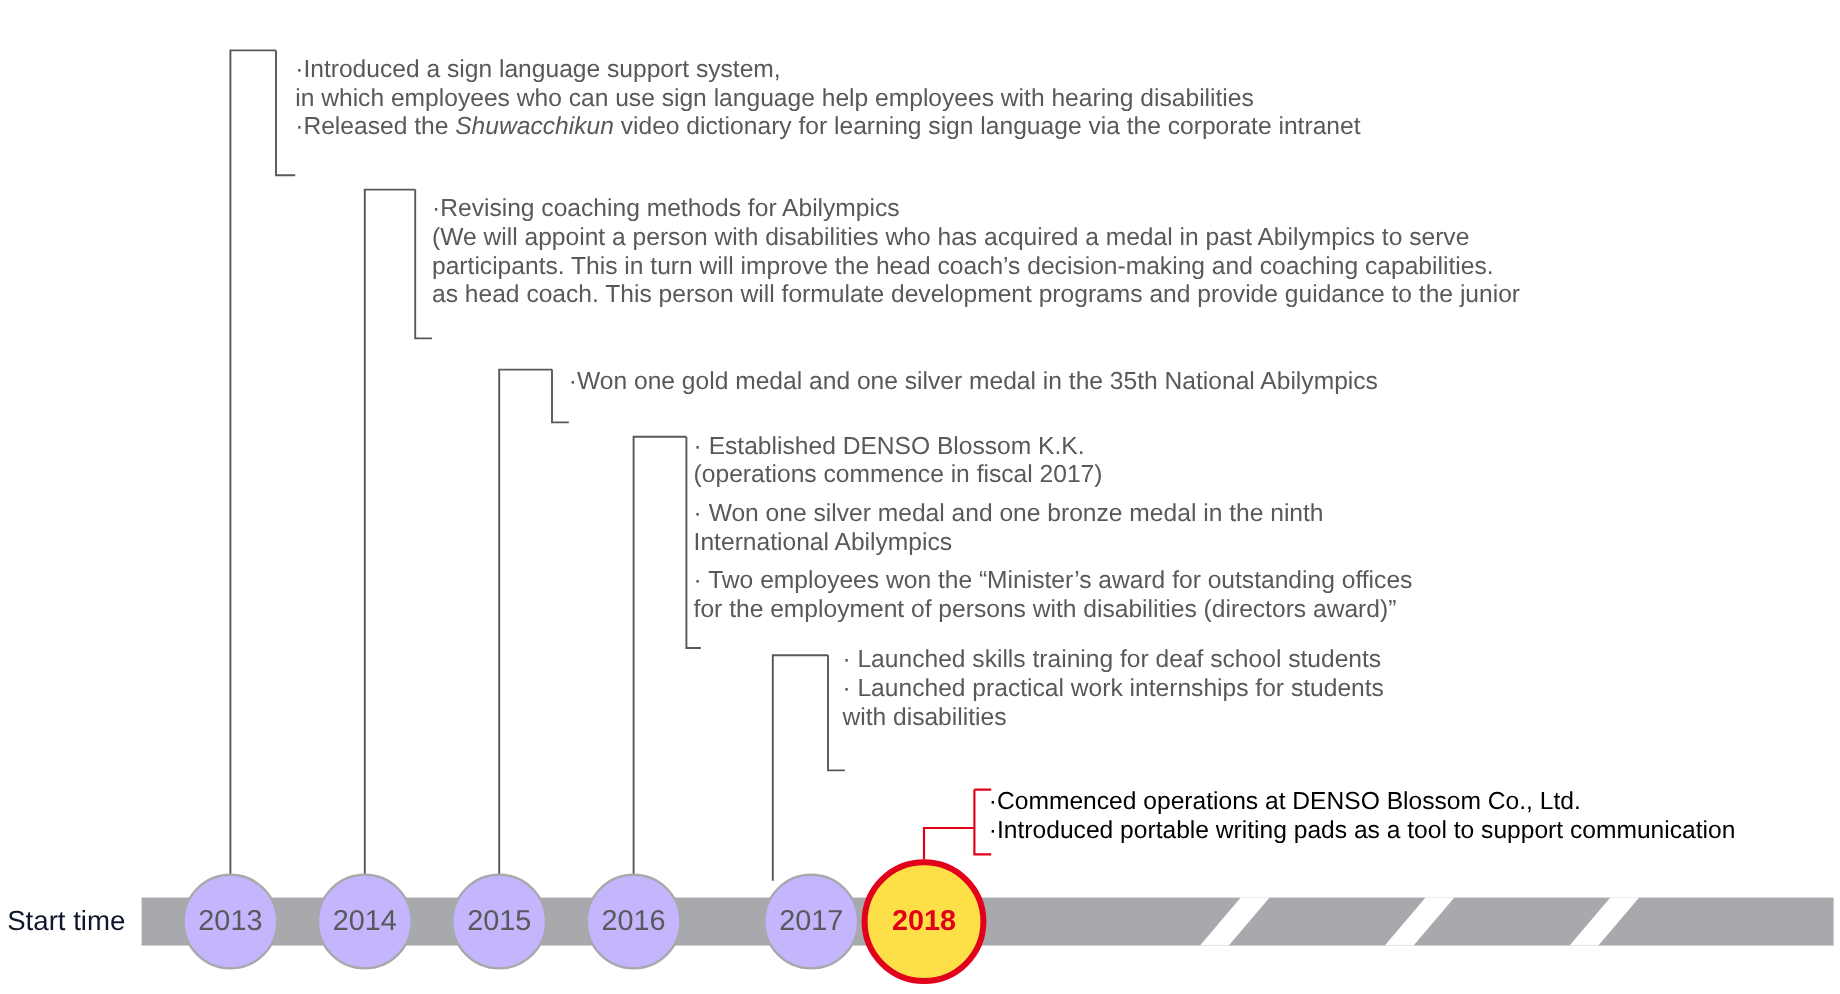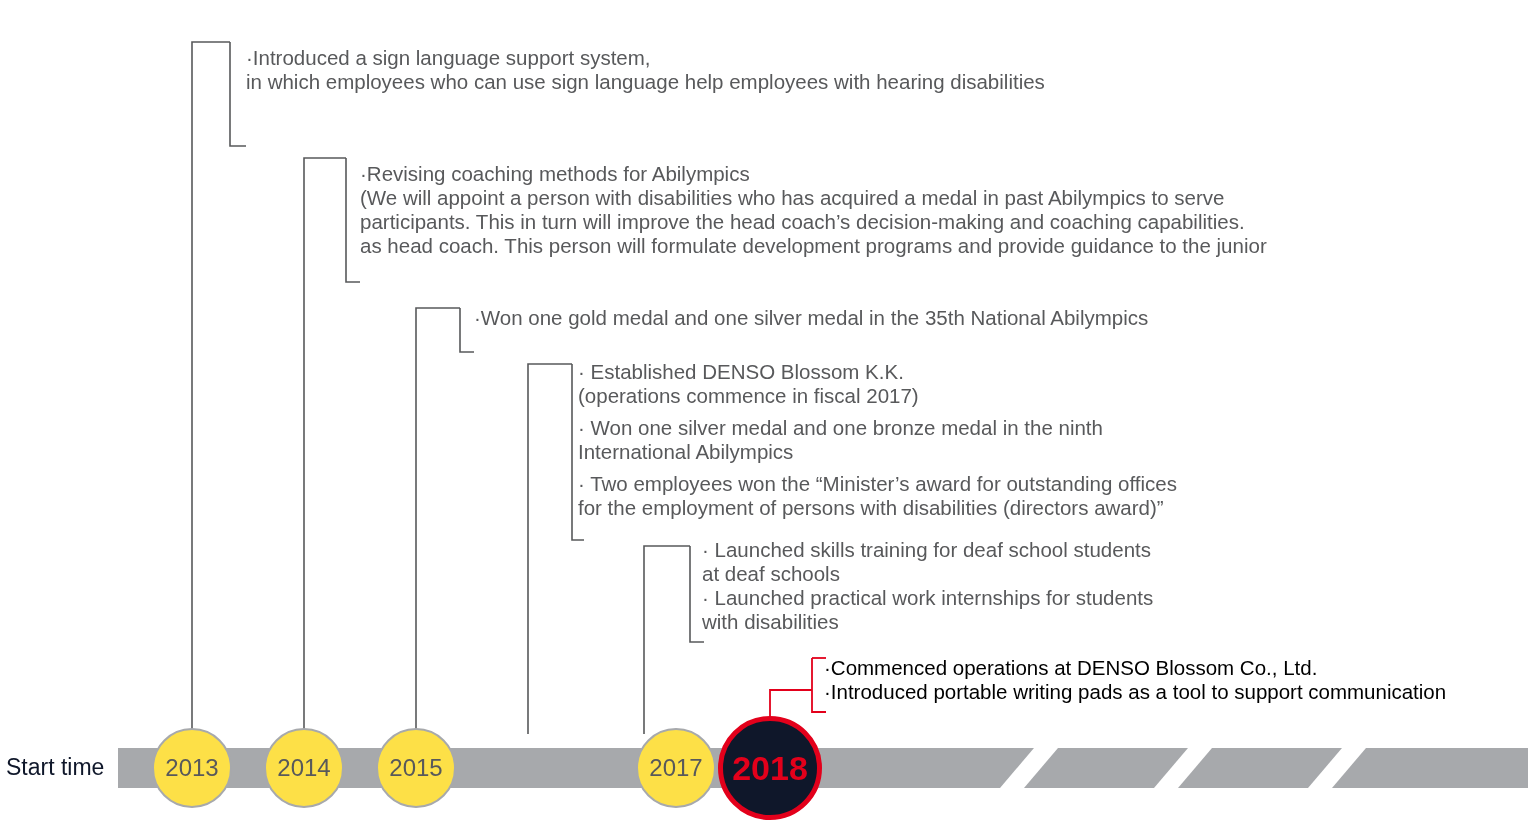--- a/index.html
+++ b/index.html
@@ -43,36 +43,36 @@
     top: 754px;
     font-size: 23px;
     color: #0f172a;
     white-space: nowrap;
   }
   .year-node {
     position: absolute;
     width: 80px;
     height: 80px;
     border-radius: 50%;
-    background: #fde047;
+    background: #c4b5fd;
     border: 2px solid #a7a9ac;
     box-sizing: border-box;
     display: flex;
     align-items: center;
     justify-content: center;
     font-size: 24px;
     color: #58595b;
   }
   .year-node.highlight {
     width: 104px;
     height: 104px;
     border: 5px solid #e3001b;
-    background: #0f172a;
+    background: #fde047;
     color: #e3001b;
-    font-size: 34px;
+    font-size: 24px;
     font-weight: bold;
   }
 </style>
 </head>
 <body>
 
 <div id="stage">
 
   <svg id="svg-layer" viewBox="0 0 1533 828">
 
@@ -107,30 +107,34 @@
 
   <div class="year-node" style="left:152px; top:728px;">
     <span>2013</span>
   </div>
   <div class="year-node" style="left:264px; top:728px;">
     <span>2014</span>
   </div>
   <div class="year-node" style="left:376px; top:728px;">
     <span>2015</span>
   </div>
+  <div class="year-node" style="left:488px; top:728px;">
+    <span>2016</span>
+  </div>
   <div class="year-node" style="left:636px; top:728px;">
     <span>2017</span>
   </div>
   <div class="year-node highlight" style="left:718px; top:716px;">
     <span>2018</span>
   </div>
 
   <div class="entry" style="left:246px; top:46px;">
     <span class="ln">·Introduced a sign language support system,</span>
     <span class="ln"> in which employees who can use sign language help employees with hearing disabilities</span>
+    <span class="ln"><span>·Released the </span><span class="ital">Shuwacchikun</span><span> video dictionary for learning sign language via the corporate intranet</span></span>
   </div>
 
   <div class="entry" style="left:360px; top:162px;">
     <span class="ln">·Revising coaching methods for Abilympics</span>
     <span class="ln">  (We will appoint a person with disabilities who has acquired a medal in past Abilympics to serve</span>
     <span class="ln">participants. This in turn will improve the head coach’s decision-making and coaching capabilities.</span>
     <span class="ln">as head coach. This person will formulate development programs and provide guidance to the junior</span>
   </div>
 
   <div class="entry" style="left:474px; top:306px;">
@@ -141,21 +145,20 @@
     <span class="ln">· Established DENSO Blossom K.K.</span>
     <span class="ln">  (operations commence in fiscal 2017)</span>
     <span class="ln" style="margin-top:8px;">· Won one silver medal and one bronze medal in the ninth</span>
     <span class="ln">  International Abilympics</span>
     <span class="ln" style="margin-top:8px;">· Two employees won the “Minister’s award for outstanding offices</span>
     <span class="ln">  for the employment of persons with disabilities (directors award)”</span>
   </div>
 
   <div class="entry" style="left:702px; top:538px;">
     <span class="ln">· Launched skills training for deaf school students</span>
-    <span class="ln">  at deaf schools</span>
     <span class="ln">· Launched practical work internships for students</span>
     <span class="ln">  with disabilities</span>
   </div>
 
   <div class="entry red" style="left:824px; top:656px;">
     <span class="ln">·Commenced operations at DENSO Blossom Co., Ltd.</span>
     <span class="ln">·Introduced portable writing pads as a tool to support communication</span>
   </div>
 
 </div>

